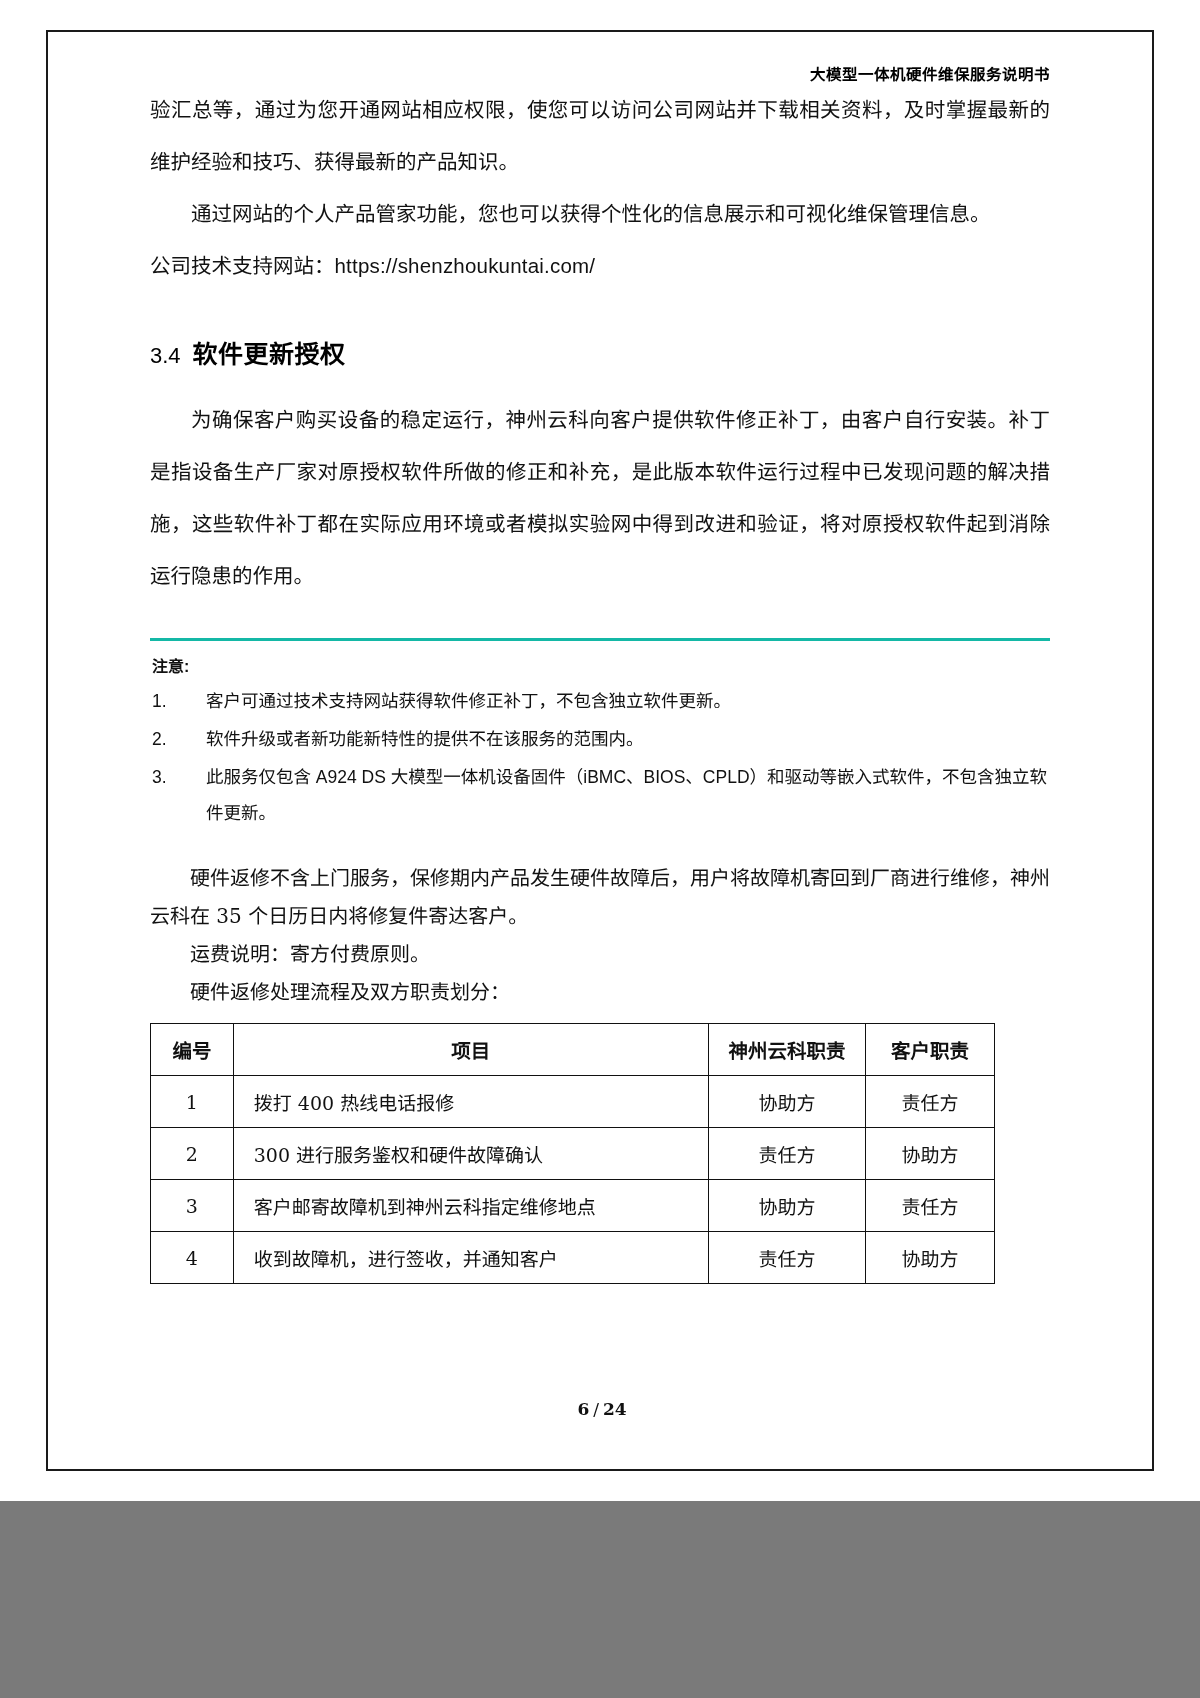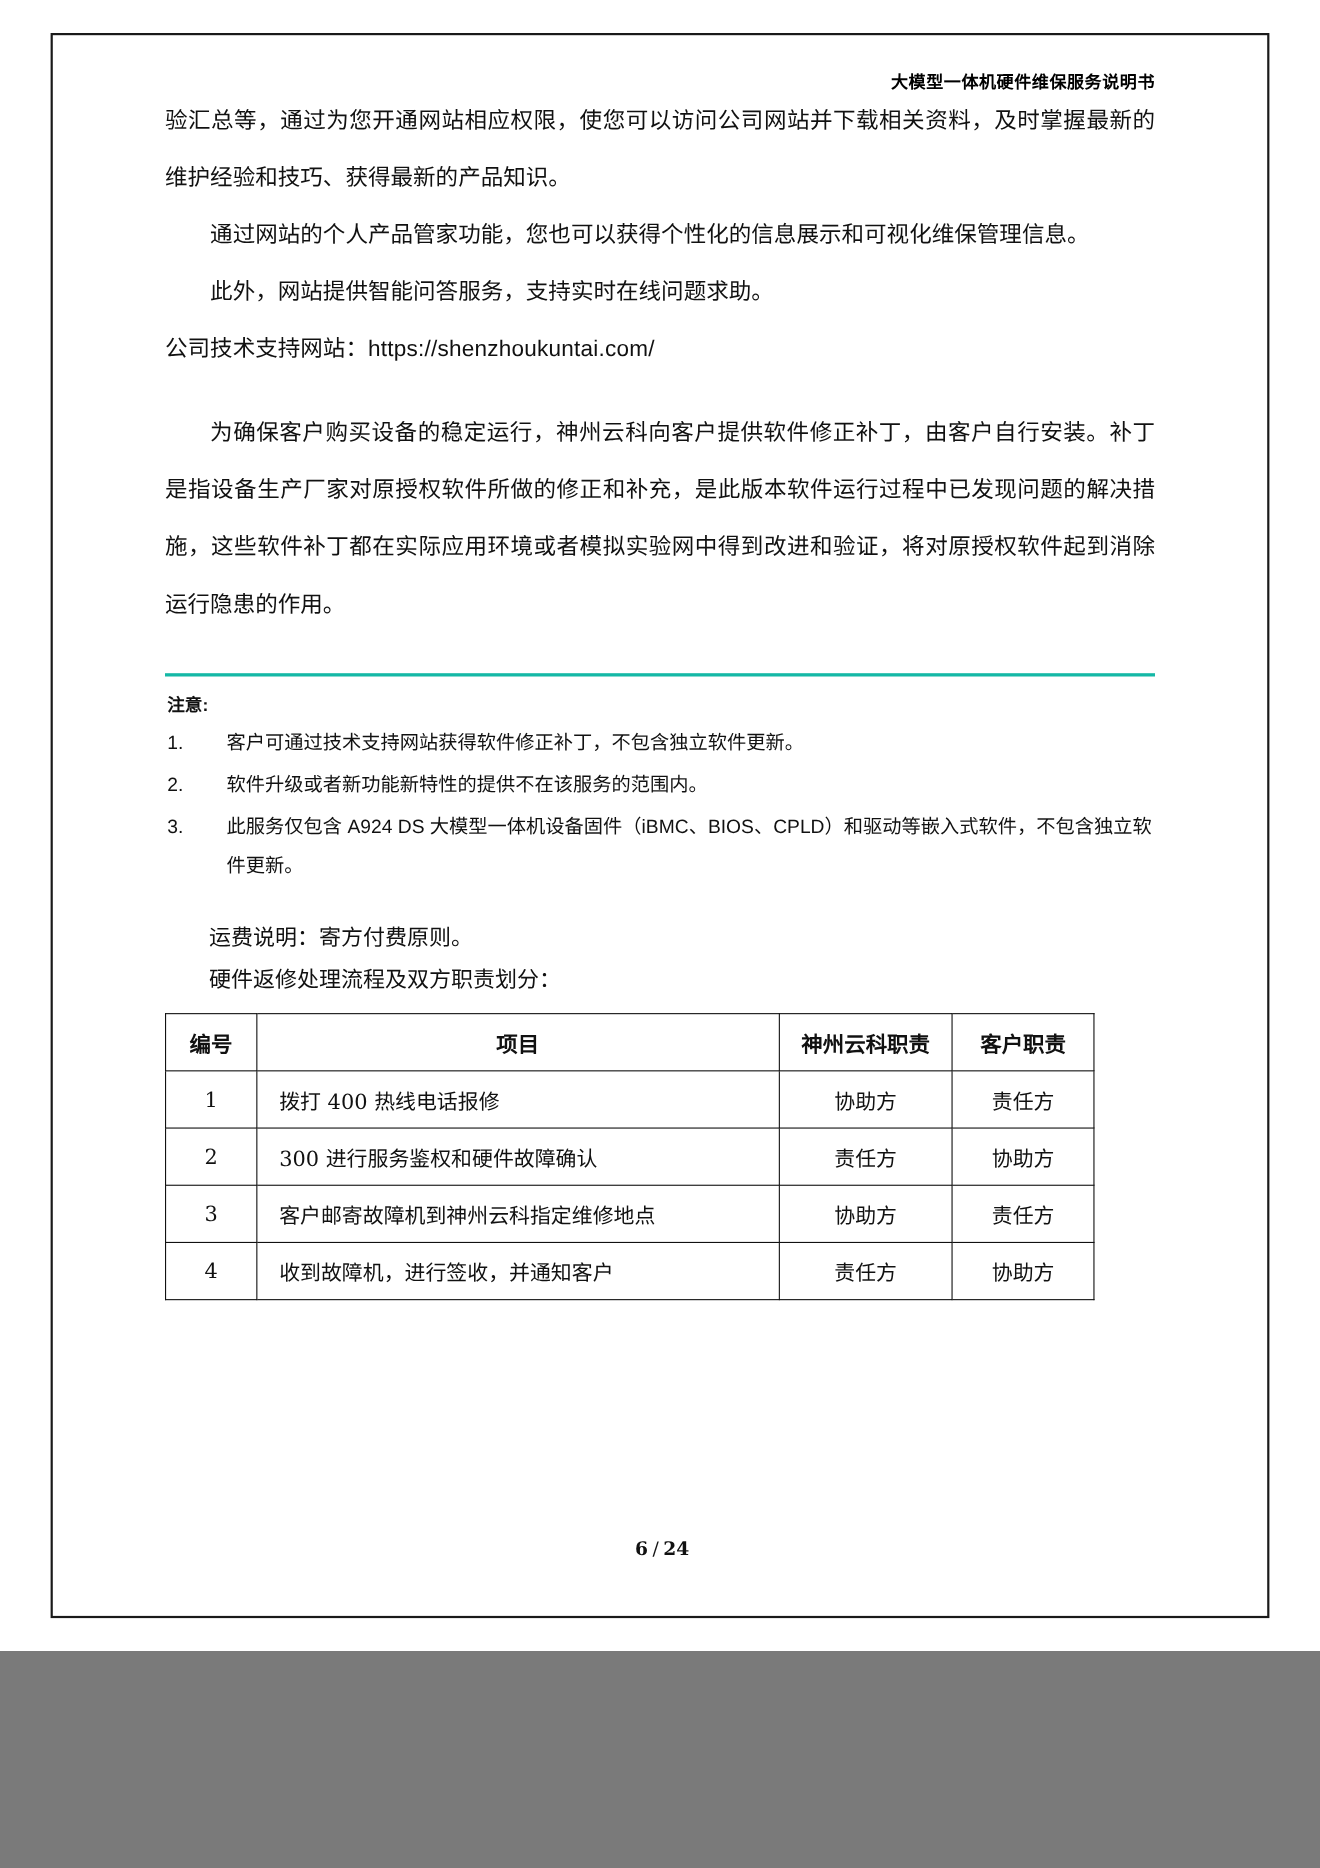--- a/index.html
+++ b/index.html
@@ -171,24 +171,26 @@
   <div class="page-frame"></div>
 
   <div class="content">
 
     <div class="doc-header">大模型一体机硬件维保服务说明书</div>
 
     <p class="body-text block-1">验汇总等，通过为您开通网站相应权限，使您可以访问公司网站并下载相关资料，及时掌握最新的维护经验和技巧、获得最新的产品知识。</p>
 
     <p class="body-text indent block-2">通过网站的个人产品管家功能，您也可以获得个性化的信息展示和可视化维保管理信息。</p>
 
-    <p class="body-text indent block-3">此外，网站提供智能问答服务，支持实时在线问题求助。</p>
 
     <p class="url-line"><span>公司技术支持网站：</span><span class="url">https://shenzhoukuntai.com/</span></p>
 
+    <h2 class="section">
+      <span class="num">3.4</span><span class="sec-title">软件更新授权</span>
+    </h2>
 
     <div class="para-group">
       <p class="body-text indent">为确保客户购买设备的稳定运行，神州云科向客户提供软件修正补丁，由客户自行安装。补丁是指设备生产厂家对原授权软件所做的修正和补充，是此版本软件运行过程中已发现问题的解决措施，这些软件补丁都在实际应用环境或者模拟实验网中得到改进和验证，将对原授权软件起到消除运行隐患的作用。</p>
     </div>
 
     <div class="note-box">
       <div class="note-title">注意:</div>
       <ol class="note-list">
         <li>
           <span class="marker">1.</span>
@@ -200,20 +202,21 @@
         </li>
         <li>
           <span class="marker">3.</span>
           <span>此服务仅包含 A924 DS 大模型一体机设备固件（iBMC、BIOS、CPLD）和驱动等嵌入式软件，不包含独立软件更新。</span>
         </li>
       </ol>
     </div>
 
 
     <div class="hw-block">
+      <p class="hw-para indent">硬件返修不含上门服务，保修期内产品发生硬件故障后，用户将故障机寄回到厂商进行维修，神州云科在 35 个日历日内将修复件寄达客户。</p>
       <p class="hw-para indent">运费说明：寄方付费原则。</p>
       <p class="hw-para indent">硬件返修处理流程及双方职责划分：</p>
     </div>
 
     <table class="resp-table">
       <thead>
         <tr>
           <th class="col-no">编号</th>
           <th class="col-item-w">项目</th>
           <th class="col-sz">神州云科职责</th>

